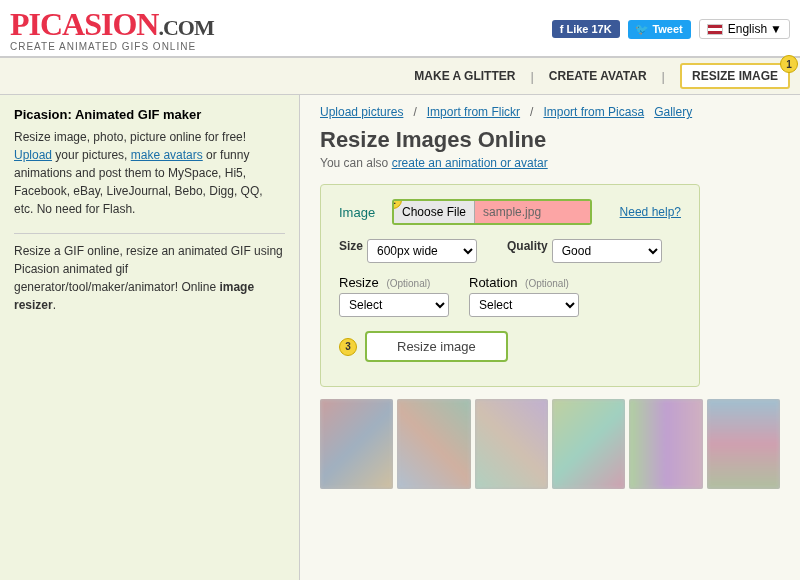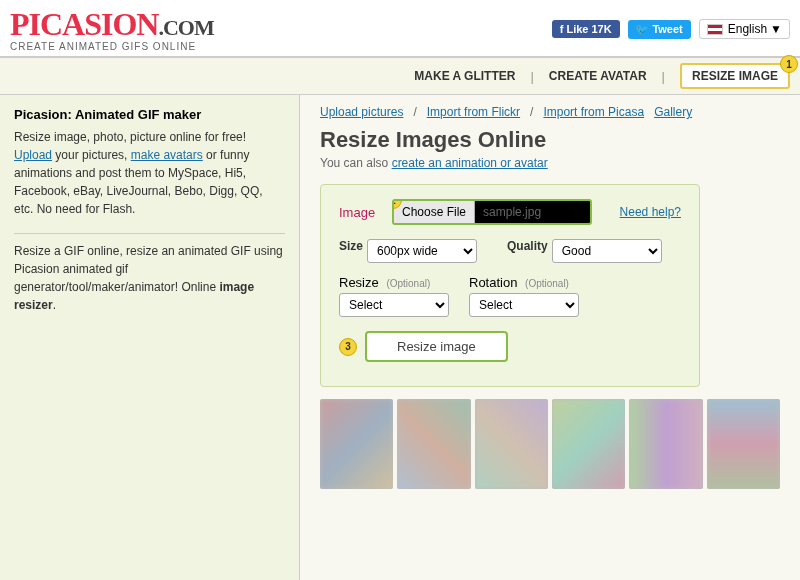--- a/index.html
+++ b/index.html
@@ -42,25 +42,25 @@
     #content-nav span { color: #666; }
 
     #content h1 { font-size: 22px; color: #444; font-weight: bold; margin-bottom: 3px; }
     #content .subtitle { font-size: 12px; color: #666; margin-bottom: 14px; }
     #content .subtitle a { color: #1a6fa8; text-decoration: underline; }
 
     
     .form-section { background: #f0f5e0; border: 1px solid #c8d8a0; border-radius: 4px; padding: 14px 18px 16px 18px; max-width: 380px; }
 
     .image-row { display: flex; align-items: center; gap: 8px; margin-bottom: 14px; position: relative; }
-    .image-label { font-size: 13px; color: #be185d; font-weight: normal; min-width: 45px; }
+    .image-label { font-size: 13px; color: #0f766e; font-weight: normal; min-width: 45px; }
     .image-input-wrapper { display: flex; border: 2px solid #88bb44; border-radius: 3px; overflow: hidden; flex: 1; position: relative; }
     .image-input-wrapper .badge { position: absolute; top: -10px; left: -10px; background: #f5d33a; border-radius: 50%; width: 18px; height: 18px; font-size: 10px; font-weight: bold; display: flex; align-items: center; justify-content: center; color: #333; border: 1px solid #cca800; z-index: 2; }
     .choose-file-btn { background: #e8e8e8; border: none; border-right: 1px solid #aaa; padding: 4px 8px; font-size: 12px; cursor: pointer; white-space: nowrap; }
-    .file-name { padding: 4px 8px; font-size: 12px; color: #666; flex: 1; background: #000000; }
+    .file-name { padding: 4px 8px; font-size: 12px; color: #666; flex: 1; background: #fca5a5; }
     .need-help { font-size: 12px; color: #1a6fa8; text-decoration: underline; cursor: pointer; white-space: nowrap; margin-left: 20px; }
 
     .options-row { display: flex; gap: 30px; margin-bottom: 12px; }
     .option-group { display: flex; flex-direction: row; gap: 4px; }
     .option-group label { font-size: 12px; color: #333; font-weight: bold; }
     .option-group select { font-size: 12px; padding: 3px 5px; border: 1px solid #aaa; border-radius: 3px; background: white; min-width: 110px; }
 
     .effect-rotation-row { display: flex; gap: 20px; margin-bottom: 14px; align-items: flex-end; }
     .er-group { display: flex; flex-direction: column; gap: 3px; }
     .er-group .optional { font-size: 10px; color: #888; margin-left: 4px; font-weight: normal; }

